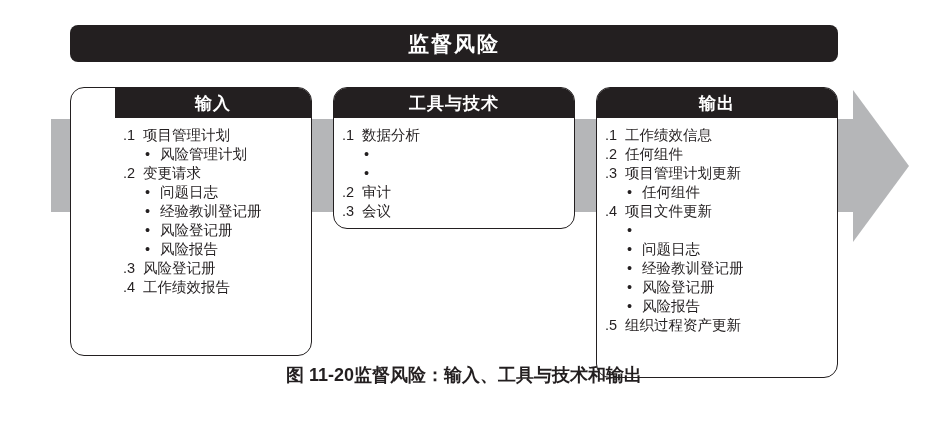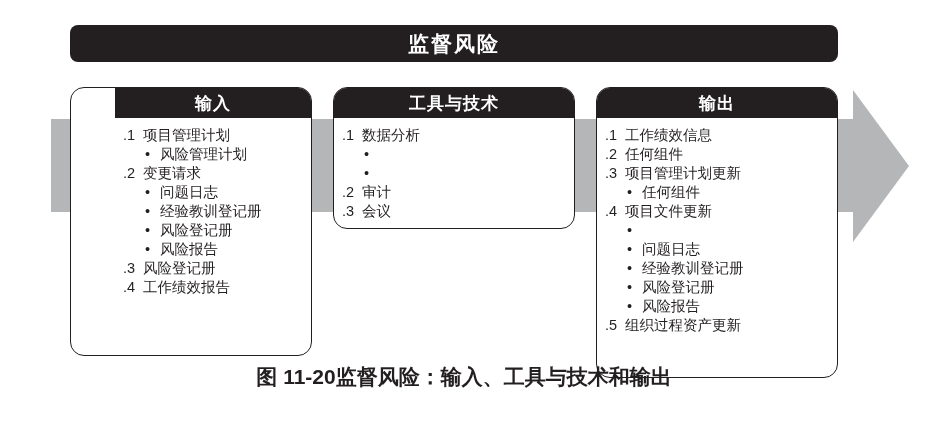--- a/index.html
+++ b/index.html
@@ -71,21 +71,21 @@
   .line .marker { flex: none; width: 20px; }
   .line.indent { padding-left: 22px; }
   .line.indent .marker { width: 15px; }
   .line .label { flex: 1; white-space: nowrap; }
   
   .caption {
     position: absolute;
     left: 0; top: 363px;
     width: 100%;
     text-align: center;
-    font-size: 21px;
+    font-size: 18px;
     font-weight: bold;
   }
 </style>
 </head>
 <body>
 
 <div class="figure">
 
   <div class="arrow-shaft"></div>
   <div class="arrow-head"></div>

